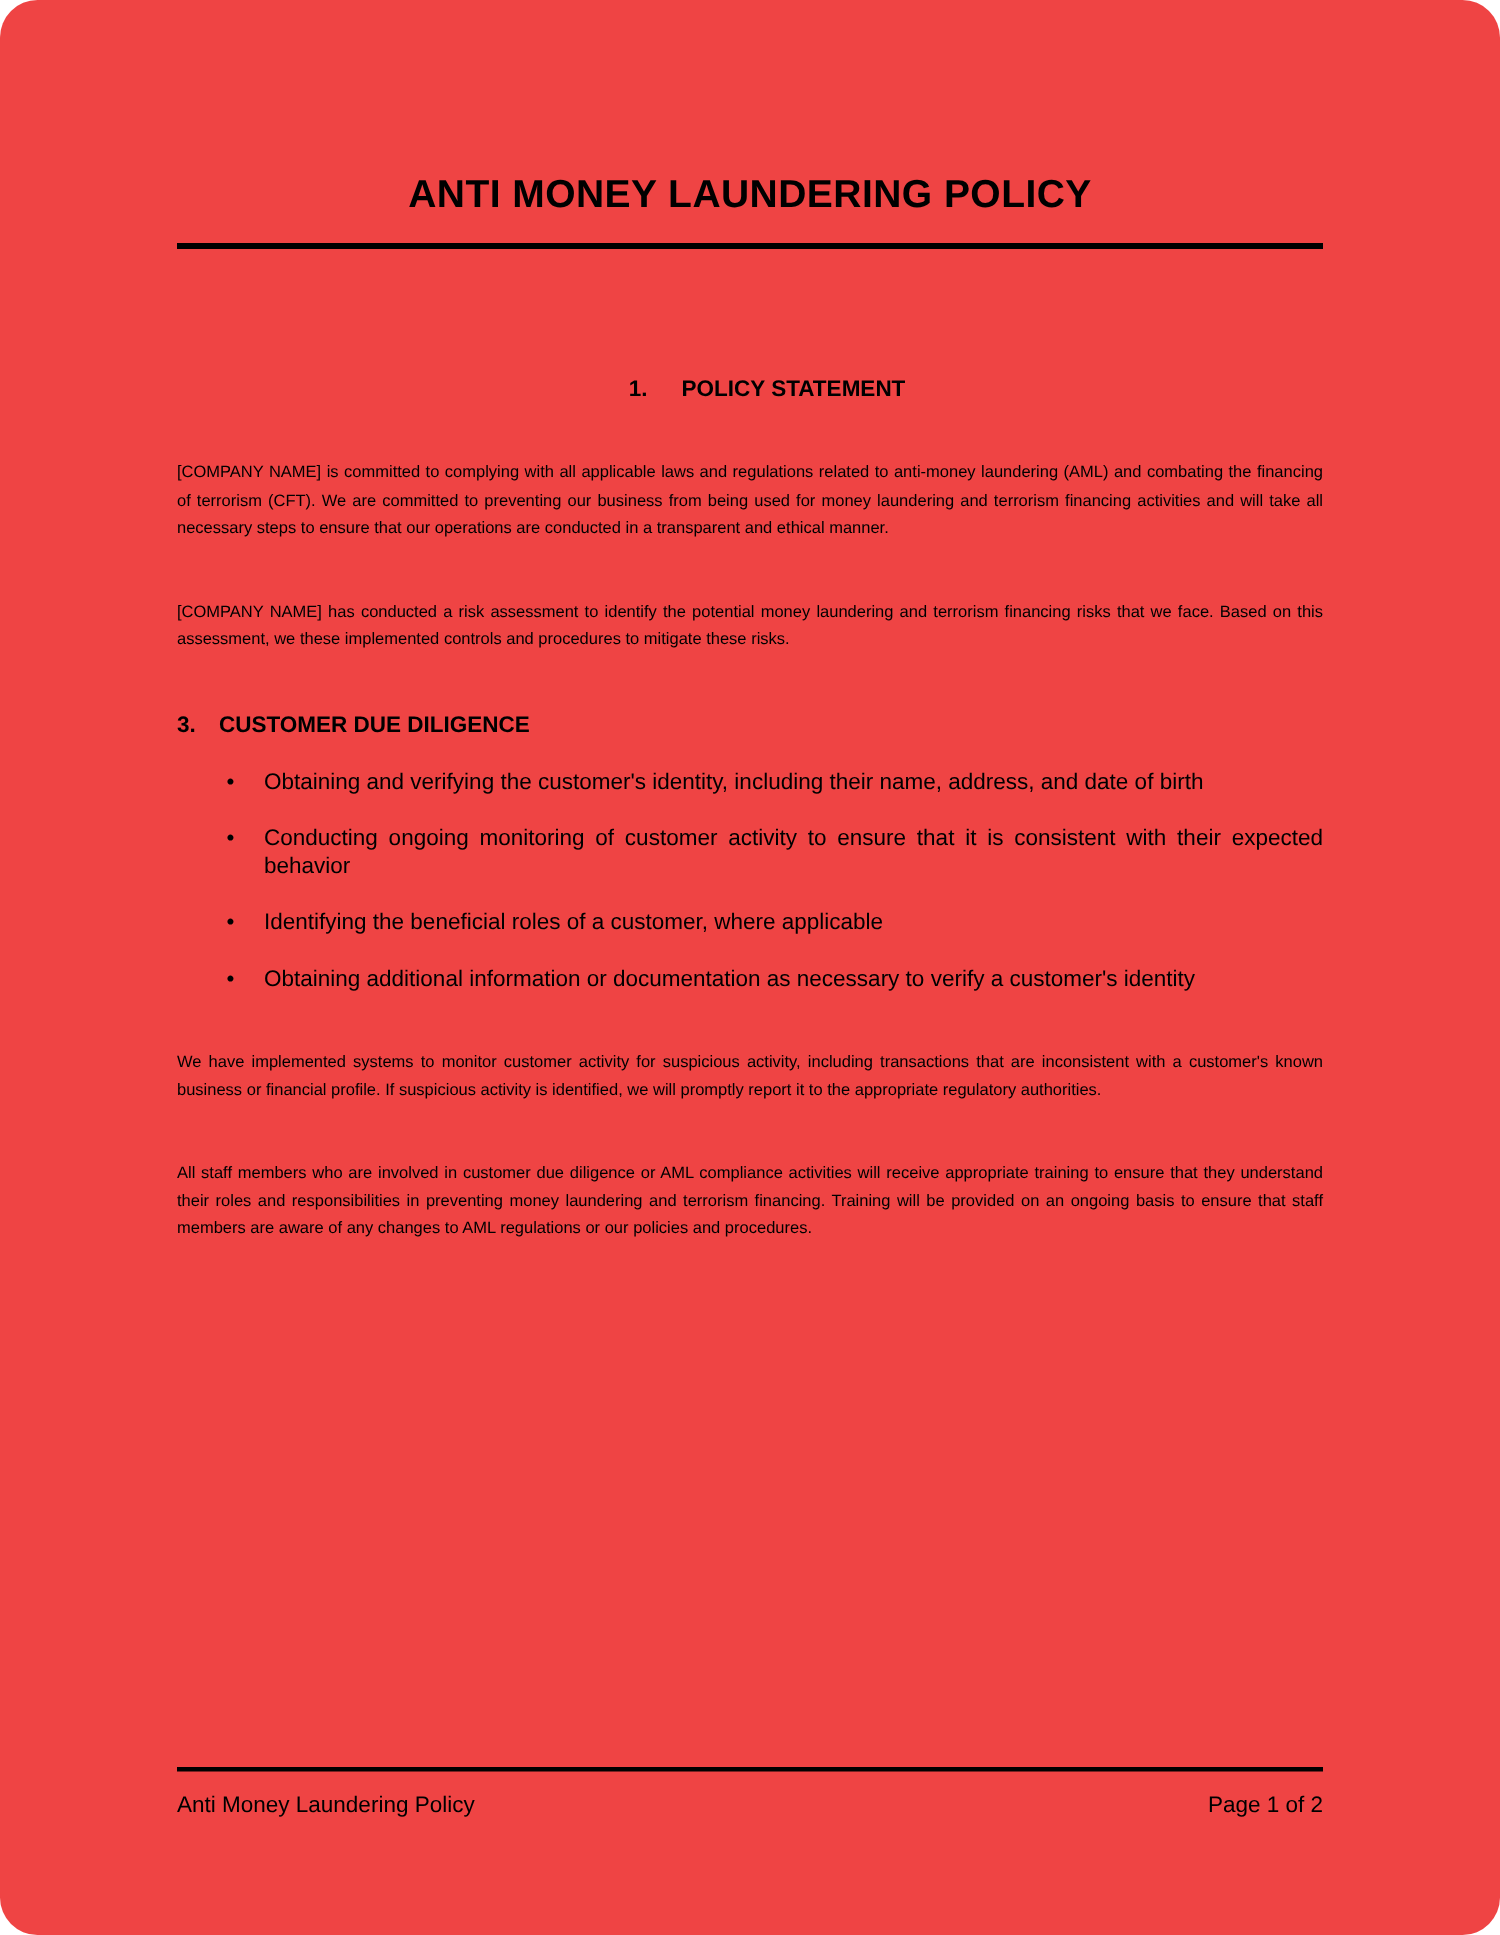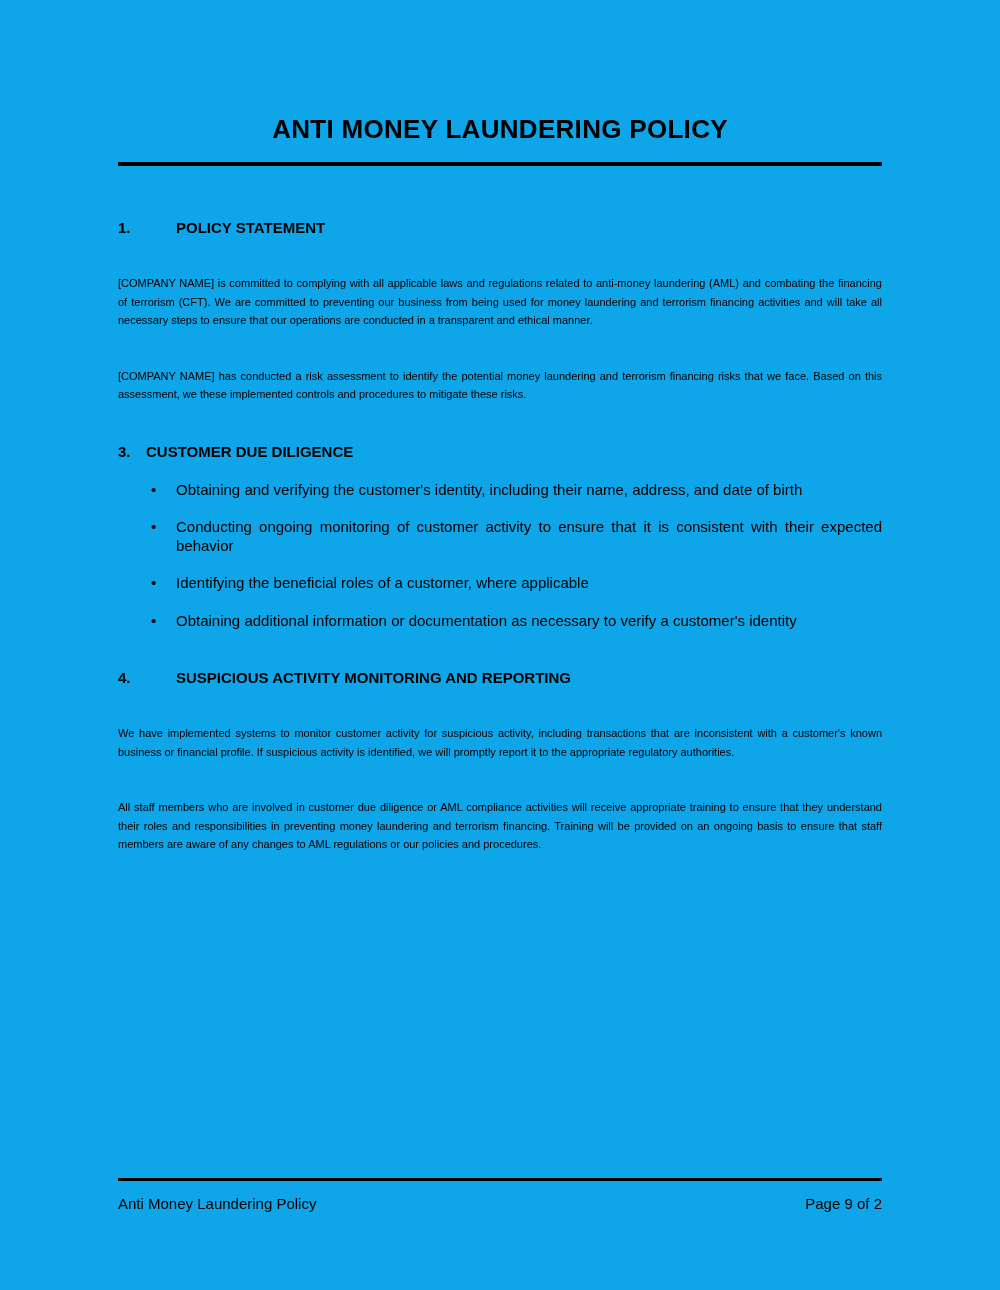--- a/index.html
+++ b/index.html
@@ -5,24 +5,25 @@
   html, body {
     margin: 0;
     padding: 0;
     background: #ffffff;
   }
   .page {
     position: relative;
     width: 1000px;
     height: 1290px;
     margin: 0 auto;
-    background: #0ea5e9;
+    background: #ef4444;
     color: #000000;
     font-family: "Liberation Sans", "DejaVu Sans", sans-serif;
     overflow: hidden;
+    border-radius: 25px;
   }
   .content {
     padding: 0 118px;
   }
   .doc-title {
     margin: 0;
     padding-top: 116px;
     font-size: 26px;
     line-height: 26px;
     font-weight: bold;
@@ -35,21 +36,22 @@
     height: 0;
   }
   .sec-heading {
     margin-top: 38px;
     font-size: 15px;
     line-height: 19px;
     font-weight: bold;
     white-space: nowrap;
   }
   .sec-heading.first {
-    margin-top: 52px;
+    margin-top: 84px;
+    text-align: center;
   }
   .sec-num {
     display: inline-block;
     width: 58px;
   }
   .sec-num.narrow {
     width: 28px;
   }
   .para {
     margin: 37px 0 0 0;
@@ -128,29 +130,26 @@
       <div class="bullet">
         <span class="dot">•</span>
         <span class="btext">Identifying the beneficial roles of a customer, where applicable</span>
       </div>
       <div class="bullet">
         <span class="dot">•</span>
         <span class="btext">Obtaining additional information or documentation as necessary to verify a customer's identity</span>
       </div>
     </div>
 
-    <div class="sec-heading">
-      <span class="sec-num">4.</span><span class="sec-title">SUSPICIOUS ACTIVITY MONITORING AND REPORTING</span>
-    </div>
     <p class="para">We have implemented systems to monitor customer activity for suspicious activity, including transactions that are inconsistent with a customer's known business or financial profile. If suspicious activity is identified, we will promptly report it to the appropriate regulatory authorities.</p>
 
     <p class="para">All staff members who are involved in customer due diligence or AML compliance activities will receive appropriate training to ensure that they understand their roles and responsibilities in preventing money laundering and terrorism financing. Training will be provided on an ongoing basis to ensure that staff members are aware of any changes to AML regulations or our policies and procedures.</p>
 
   </div>
 
   <div class="footer">
     <div class="footer-rule"></div>
     <div class="footer-row">
       <span>Anti Money Laundering Policy</span>
-      <span>Page 9 of 2</span>
+      <span>Page 1 of 2</span>
     </div>
   </div>
 </div>
 
 </body></html>

